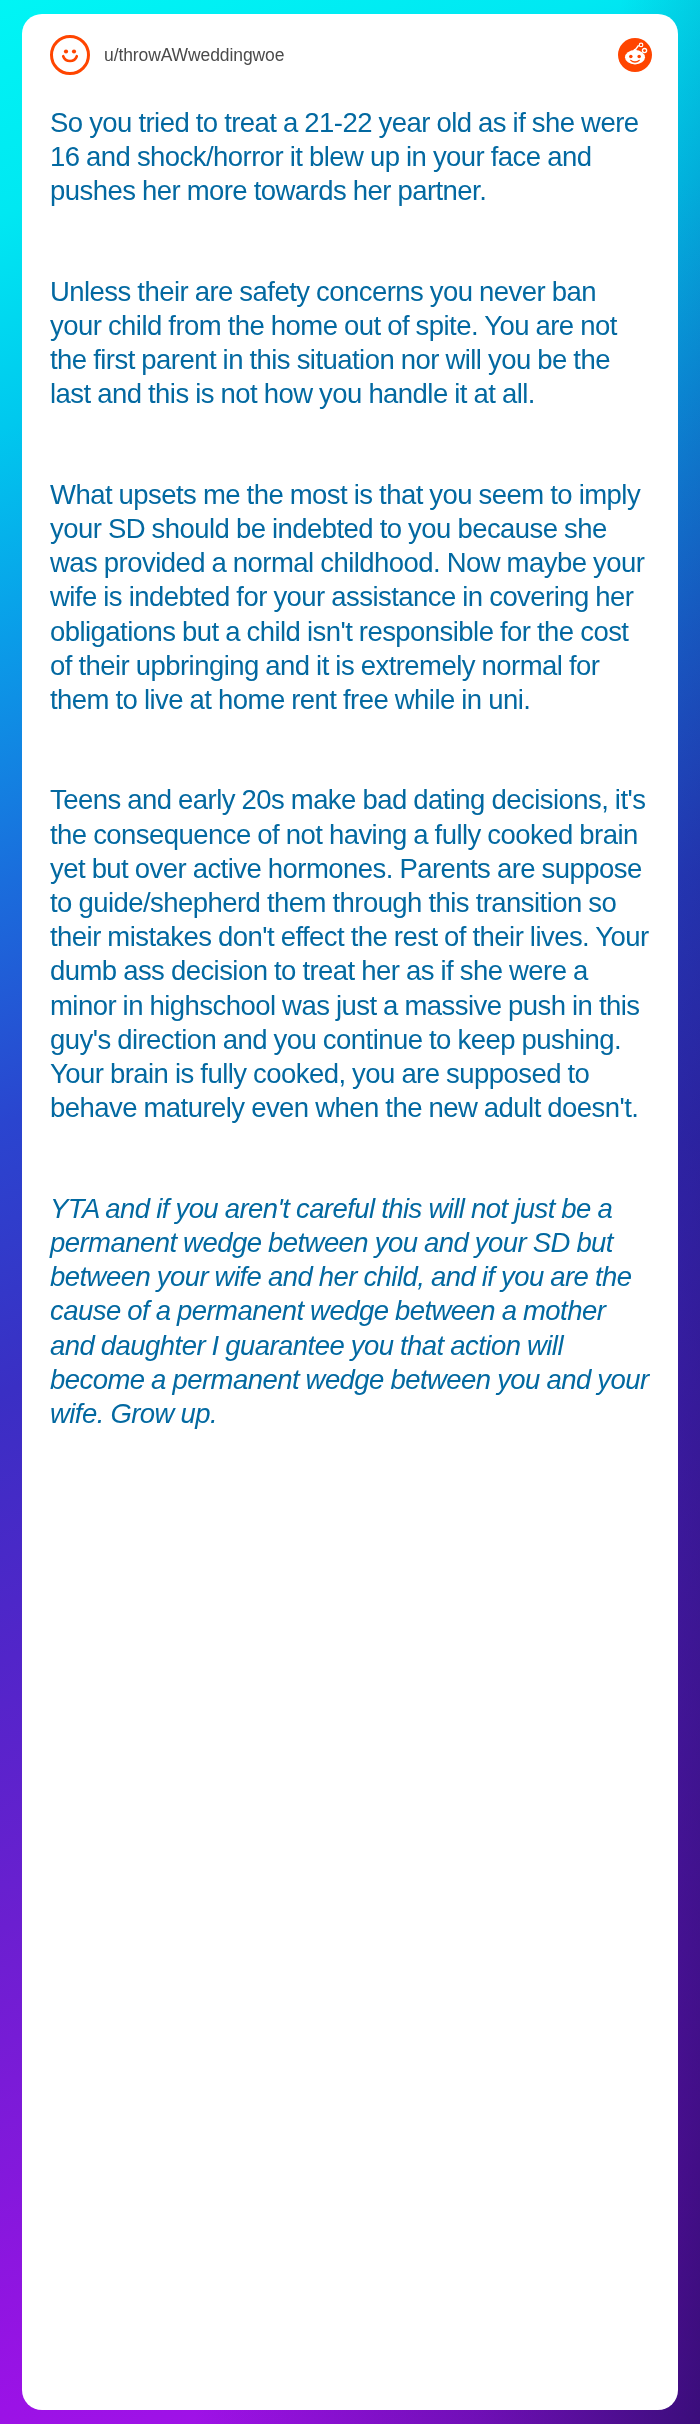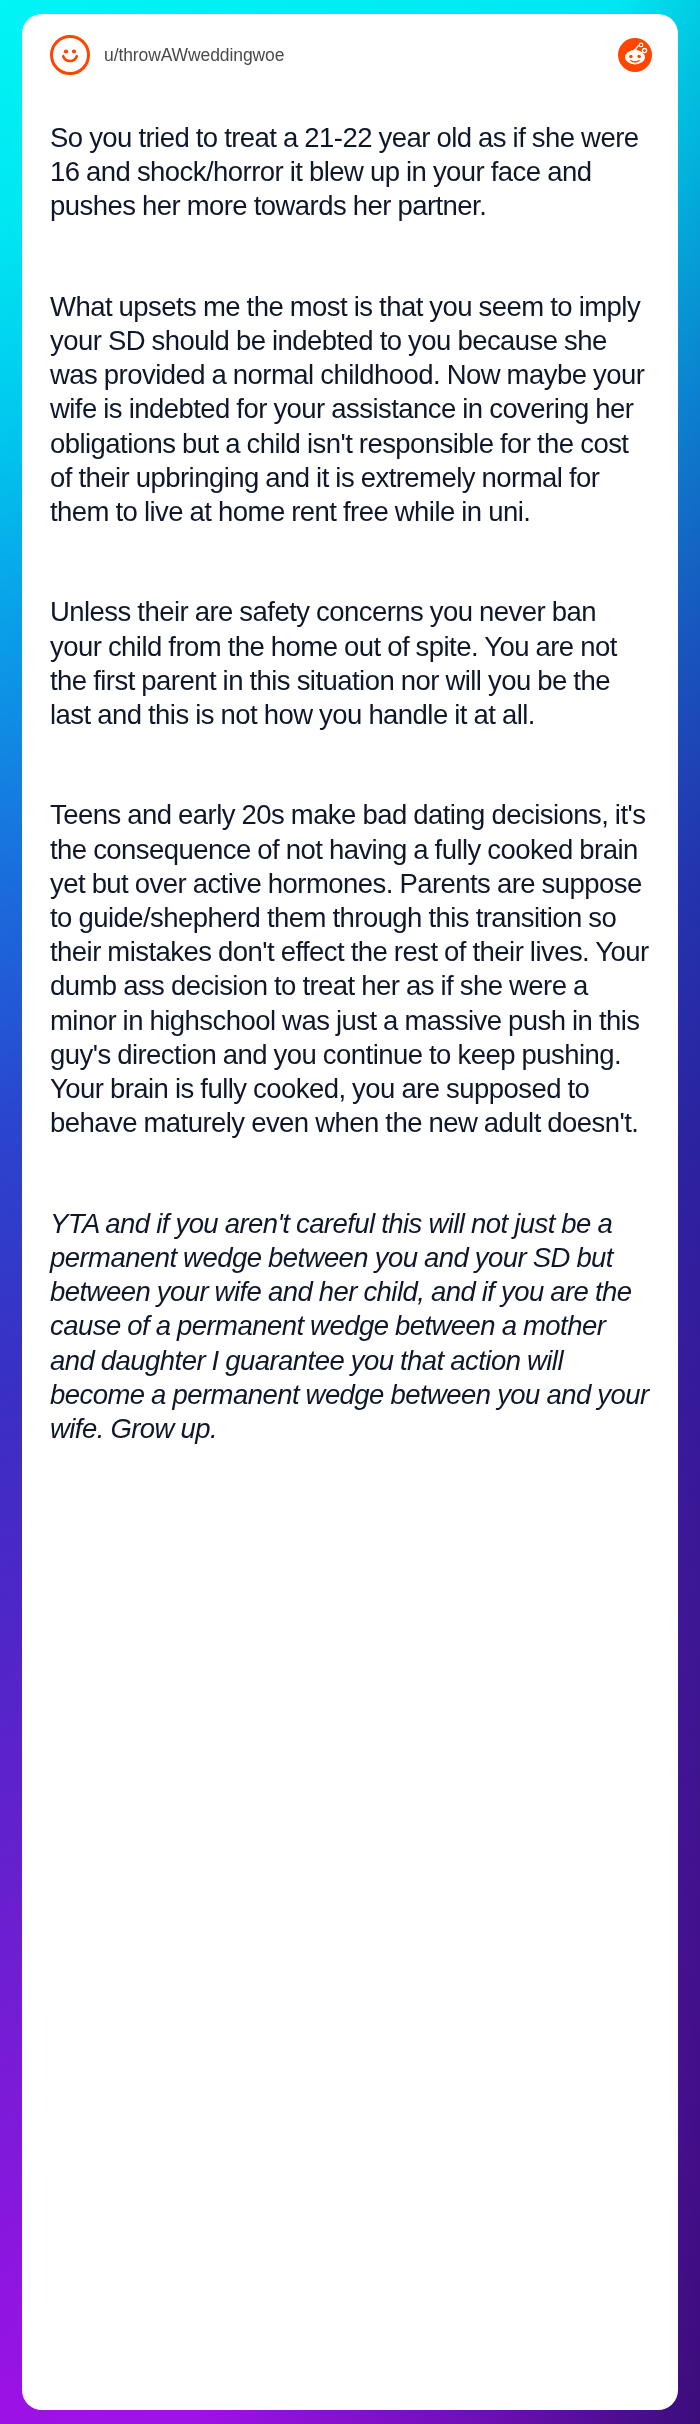--- a/index.html
+++ b/index.html
@@ -91,25 +91,24 @@
   #reddit-logo { width:34px; height:34px; flex:0 0 34px; display:block; }
 
   
   #post-body {
     padding:14px 28px 0 28px;
   }
 
   .para {
     font-size:27.5px;
     line-height:1.245;
-    color:#0f172a;
+    color:#0369a1;
     letter-spacing:-0.55px;
     margin-bottom:66px;
     word-spacing:-0.5px;
-    margin-top:15px;
   }
   .para:last-child { margin-bottom:0;font-style:italic; }
 </style>
 </head>
 <body>
 
 <div id="backdrop"></div>
 <div id="backdrop-right"></div>
 
 <div id="card">
@@ -139,19 +138,19 @@
       <circle cx="24.4" cy="7.3" r="2.5" fill="#ffffff"></circle>
       <circle cx="24.4" cy="7.3" r="1.25" fill="#ff4500"></circle>
       <path d="M18 12.9 L21.5 8.2" stroke="#ffffff" stroke-width="1.5" fill="none" stroke-linecap="round"></path>
       <circle cx="18" cy="13.1" r="1.7" fill="#ffffff"></circle>
     </svg>
 
   </div>
 
   <div id="post-body">
     <p class="para">So you tried to treat a 21-22 year old as if she were 16 and shock/horror it blew up in your face and pushes her more towards her partner.</p>
+    <p class="para">Unless their are safety concerns you never ban your child from the home out of spite. You are not the first parent in this situation nor will you be the last and this is not how you handle it at all.</p>
     <p class="para">What upsets me the most is that you seem to imply your SD should be indebted to you because she was provided a normal childhood. Now maybe your wife is indebted for your assistance in covering her obligations but a child isn't responsible for the cost of their upbringing and it is extremely normal for them to live at home rent free while in uni.</p>
-    <p class="para">Unless their are safety concerns you never ban your child from the home out of spite. You are not the first parent in this situation nor will you be the last and this is not how you handle it at all.</p>
     <p class="para">Teens and early 20s make bad dating decisions, it's the consequence of not having a fully cooked brain yet but over active hormones. Parents are suppose to guide/shepherd them through this transition so their mistakes don't effect the rest of their lives. Your dumb ass decision to treat her as if she were a minor in highschool was just a massive push in this guy's direction and you continue to keep pushing. Your brain is fully cooked, you are supposed to behave maturely even when the new adult doesn't.</p>
     <p class="para">YTA and if you aren't careful this will not just be a permanent wedge between you and your SD but between your wife and her child, and if you are the cause of a permanent wedge between a mother and daughter I guarantee you that action will become a permanent wedge between you and your wife. Grow up.</p>
   </div>
 
 </div>
 
 </body></html>

